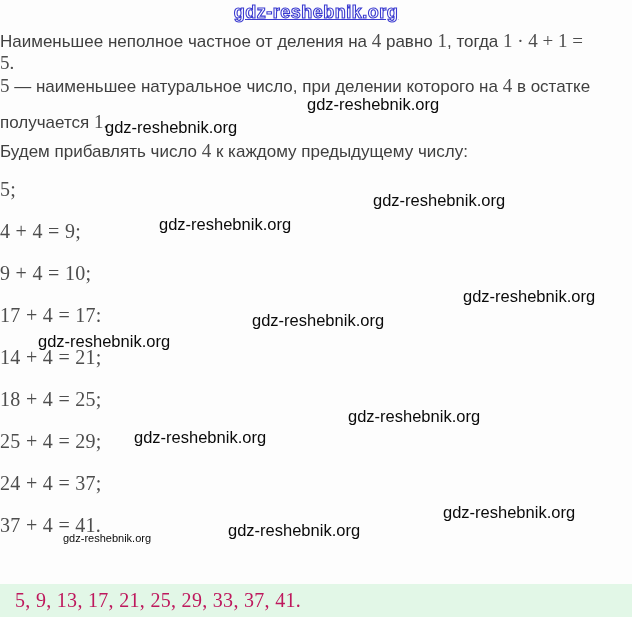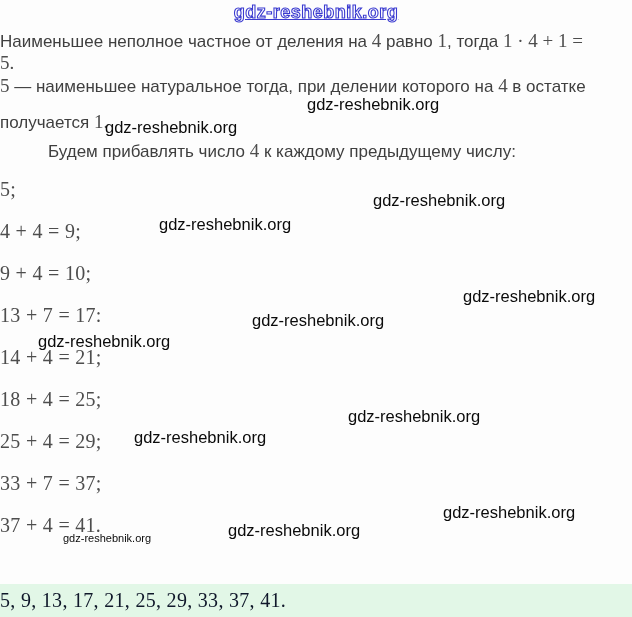--- a/index.html
+++ b/index.html
@@ -28,21 +28,21 @@
 
   .para {
     position: absolute;
     left: 0;
     color: #3f3f3f;
     font-size: 17px;
     white-space: normal;
   }
   .para1 { top: 30px; width: 600px; }
   .para2 { top: 68px; width: 620px; line-height: 35px; }
-  .para3 { top: 140px; width: 540px; padding-left: 48px; }
+  .para3 { top: 140px; width: 540px; }
 
   .math {
     font-family: "Liberation Serif", serif;
     font-size: 19px;
     color: #4d4d4d;
   }
 
   .eq-list { position: absolute; left: 0; top: 168px; }
   .eq {
     height: 42px;
@@ -68,46 +68,47 @@
     top: 584px;
     width: 632px;
     height: 33px;
     background: #e2f7e7;
     display: flex;
     align-items: center;
   }
   .answer-text {
     font-family: "Liberation Serif", serif;
     font-size: 20px;
-    color: #0f172a;
+    color: #be185d;
     letter-spacing: 0.3px;
+    margin-left: 15px;
   }
 </style>
 </head>
 <body>
 
 <div class="stage">
 
   <a class="top-link">gdz-reshebnik.org</a>
 
   <div class="para para1"><span>Наименьшее неполное частное от деления на </span><span class="math">4</span><span> равно </span><span class="math">1</span><span>, тогда </span><span class="math">1 · 4 + 1 = 5.</span></div>
 
-  <div class="para para2"><span class="math">5</span><span> — наименьшее натуральное тогда, при делении которого на </span><span class="math">4</span><span> в остатке получается </span><span class="math">1.</span></div>
+  <div class="para para2"><span class="math">5</span><span> — наименьшее натуральное число, при делении которого на </span><span class="math">4</span><span> в остатке получается </span><span class="math">1.</span></div>
 
   <div class="para para3"><span>Будем прибавлять число </span><span class="math">4</span><span> к каждому предыдущему числу:</span></div>
 
   <div class="eq-list">
     <div class="eq">5;</div>
     <div class="eq">4 + 4 = 9;</div>
     <div class="eq">9 + 4 = 10;</div>
-    <div class="eq">13 + 7 = 17:</div>
+    <div class="eq">17 + 4 = 17:</div>
     <div class="eq">14 + 4 = 21;</div>
     <div class="eq">18 + 4 = 25;</div>
     <div class="eq">25 + 4 = 29;</div>
-    <div class="eq">33 + 7 = 37;</div>
+    <div class="eq">24 + 4 = 37;</div>
     <div class="eq">37 + 4 = 41.</div>
   </div>
 
   <div class="wm" style="left:307px; top:95px;">gdz-reshebnik.org</div>
   <div class="wm" style="left:105px; top:118px;">gdz-reshebnik.org</div>
   <div class="wm" style="left:373px; top:191px;">gdz-reshebnik.org</div>
   <div class="wm" style="left:159px; top:215px;">gdz-reshebnik.org</div>
   <div class="wm" style="left:463px; top:287px;">gdz-reshebnik.org</div>
   <div class="wm" style="left:252px; top:311px;">gdz-reshebnik.org</div>
   <div class="wm" style="left:38px;  top:332px;">gdz-reshebnik.org</div>

